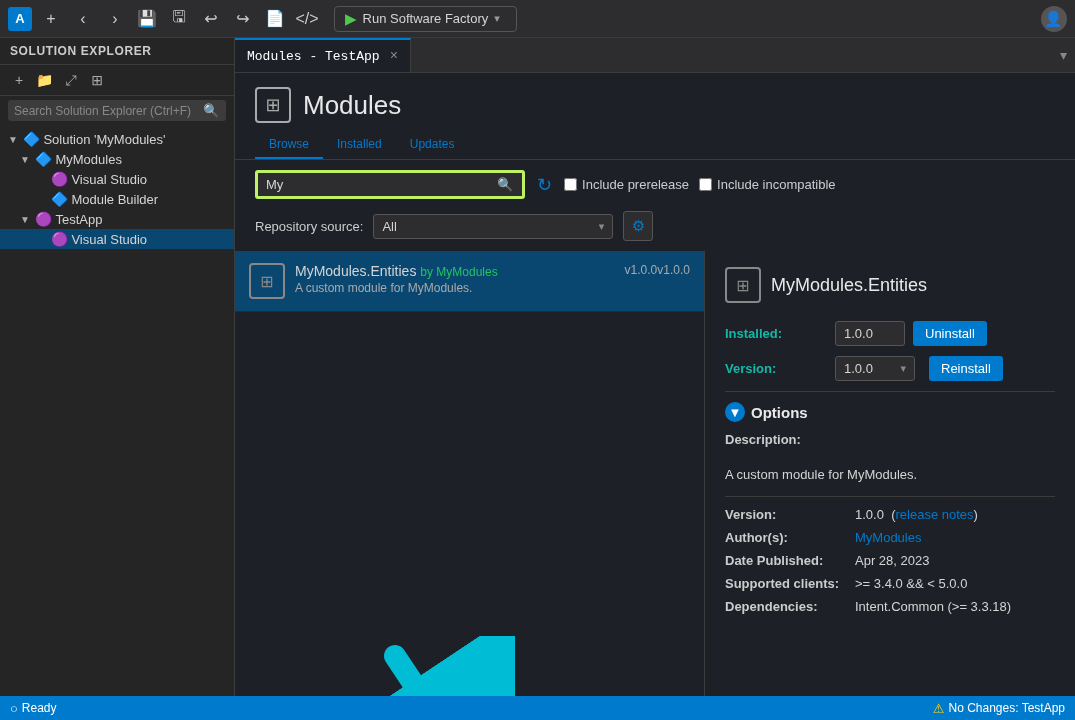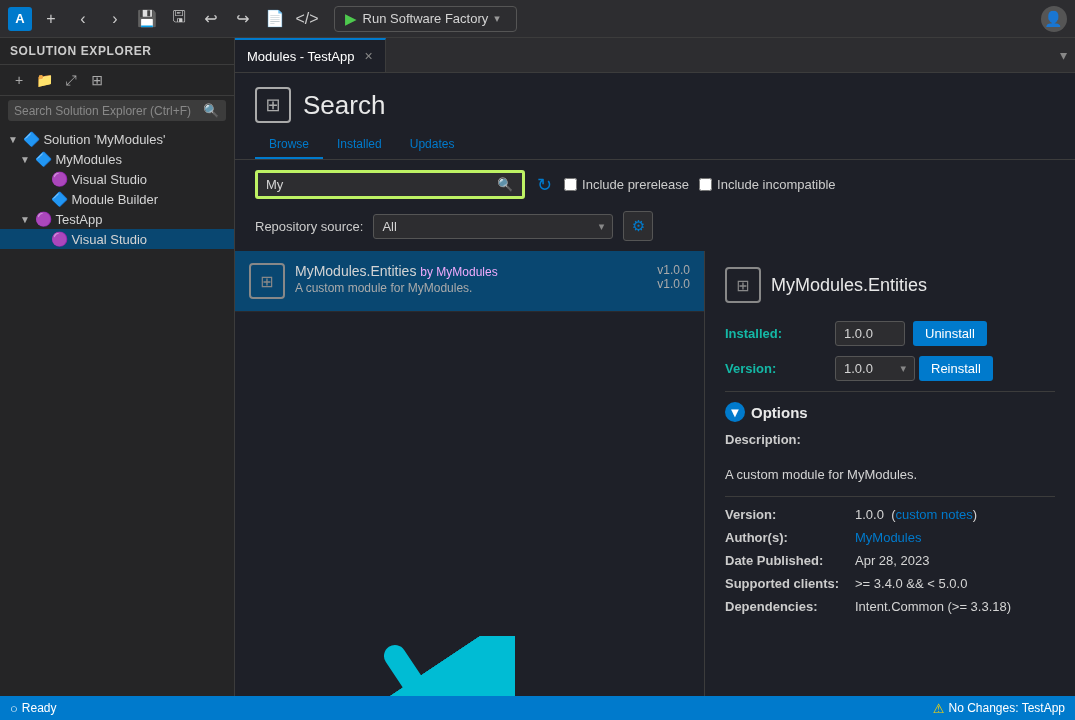--- a/index.html
+++ b/index.html
@@ -143,20 +143,21 @@
     }
     .tab {
       display: flex; align-items: center; gap: 6px;
       padding: 0 12px;
       font-size: 13px;
       color: #ccc;
       cursor: pointer;
       border-right: 1px solid #3c3c3c;
       border-top: 2px solid transparent;
       position: relative;
+      font-family: Liberation Mono, monospace;
     }
     .tab.active {
       background: #1e2028;
       color: #fff;
       border-top: 2px solid #007acc;
     }
     .tab-close {
       font-size: 14px; color: #888; cursor: pointer; margin-left: 4px;
     }
     .tabs-actions {
@@ -291,24 +292,24 @@
     .pkg-item-icon {
       width: 36px; height: 36px;
       border: 2px solid #888;
       border-radius: 4px;
       display: flex; align-items: center; justify-content: center;
       color: #888; font-size: 16px;
       flex-shrink: 0;
     }
     .pkg-item-info { flex: 1; }
     .pkg-item-name { font-size: 14px; color: #d4d4d4; }
-    .pkg-item-name .by { color: #f0abfc; font-size: 12px; }
+    .pkg-item-name .by { color: #22c55e; font-size: 12px; }
     .pkg-item-desc { font-size: 12px; color: #aaa; margin-top: 2px; }
     .pkg-item-versions {
-      display: flex; flex-direction: column; align-items: flex-end;
+      display: flex; flex-direction: row; align-items: flex-end;
       font-size: 12px; color: #aaa;
     }
 
     
     .arrow-area {
       flex: 1;
       display: flex; align-items: flex-end; justify-content: flex-start;
       padding: 0 0 30px 60px;
       pointer-events: none;
     }
@@ -368,21 +369,21 @@
       width: 80px;
     }
     .version-select-text { flex: 1; font-size: 13px; color: #d4d4d4; }
     .version-select-chevron { color: #888; font-size: 11px; }
     .reinstall-btn {
       background: #007acc;
       border: none; border-radius: 3px;
       color: #fff; font-size: 13px;
       padding: 5px 12px;
       cursor: pointer;
-      margin-left: 4px;
+      margin-left: 14px;
     }
 
     .options-section { margin-top: 8px; }
     .options-header {
       display: flex; align-items: center; gap: 6px;
       cursor: pointer; margin-bottom: 10px;
     }
     .options-chevron {
       width: 20px; height: 20px;
       background: #007acc;
@@ -517,21 +518,21 @@
       <div class="tabs-actions">
         <span class="tabs-actions-btn">▾</span>
       </div>
     </div>
 
     <div class="modules-panel">
       <div class="modules-header">
         <div class="modules-icon">
           <span>⊞</span>
         </div>
-        <h1 class="modules-title">Search</h1>
+        <h1 class="modules-title">Modules</h1>
       </div>
 
       <div class="sub-tabs">
         <div class="sub-tab active">Browse</div>
         <div class="sub-tab">Installed</div>
         <div class="sub-tab">Updates</div>
       </div>
 
       <div class="search-row">
         <div class="pkg-search">
@@ -634,21 +635,21 @@
               <div class="desc-value">A custom module for MyModules.</div>
             </div>
 
             <hr class="divider">
 
             <div class="detail-meta">
               <div class="meta-row">
                 <span class="meta-label">Version:</span>
                 <span class="meta-value">
                   <span>1.0.0</span>
-                  &nbsp;(<a href="#">custom notes</a>)
+                  &nbsp;(<a href="#">release notes</a>)
                 </span>
               </div>
               <div class="meta-row">
                 <span class="meta-label">Author(s):</span>
                 <span class="meta-value" style="color:#007acc;">MyModules</span>
               </div>
               <div class="meta-row">
                 <span class="meta-label">Date Published:</span>
                 <span class="meta-value">Apr 28, 2023</span>
               </div>

